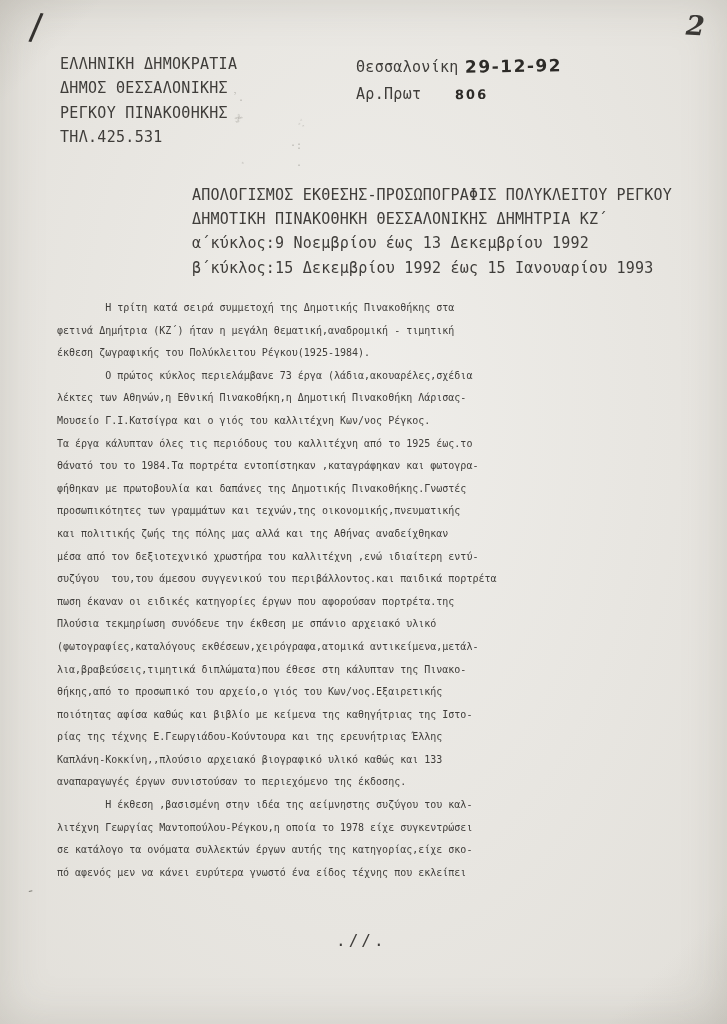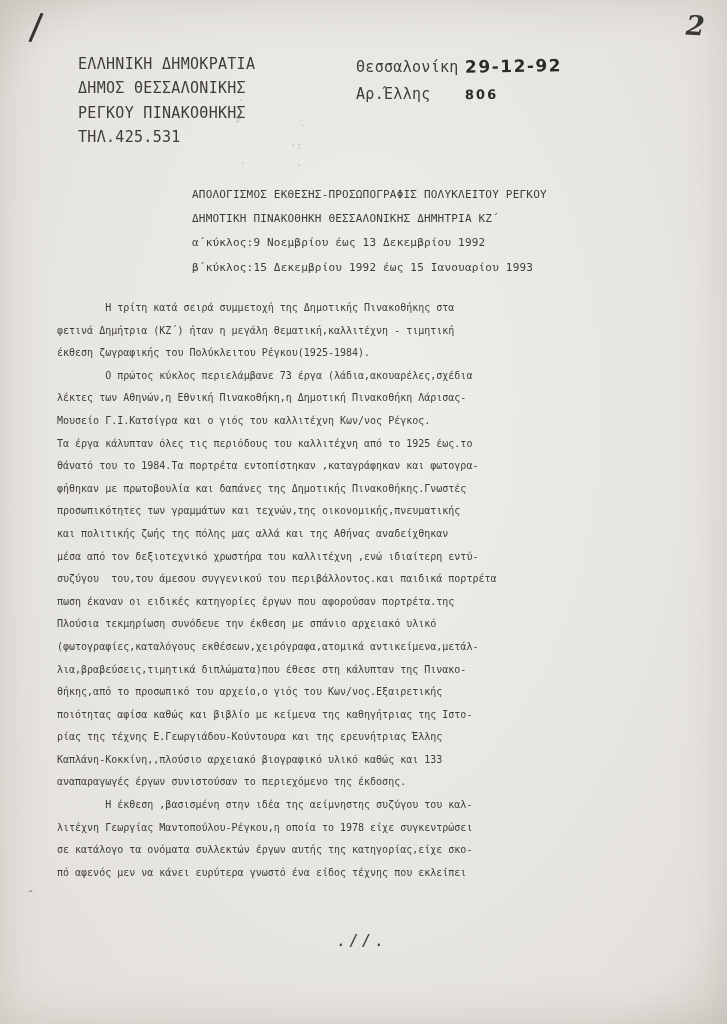--- a/index.html
+++ b/index.html
@@ -15,38 +15,38 @@
     background:#eae8e3;
     background-image:
       linear-gradient(135deg, rgba(190,186,178,0.35) 0%, rgba(234,232,227,0) 6%),
       linear-gradient(-45deg, rgba(190,186,178,0.30) 0%, rgba(234,232,227,0) 7%),
       radial-gradient(ellipse at 50% 40%, rgba(255,255,255,0.25) 0%, rgba(205,201,193,0.28) 100%);
     box-shadow: inset 0 0 46px rgba(118,112,100,0.22);
     color:#3f3d3a;
   }
   .typed{white-space:pre; font-family:"DejaVu Sans Mono", monospace;}
   .letterhead{
-    position:absolute; left:78px; top:52px;
+    position:absolute; left:60px; top:52px;
     font-size:15px; line-height:24.4px; letter-spacing:0.3px;
   }
   .dateline{
     position:absolute; left:356px; top:53px;
     font-size:15px; line-height:27px; letter-spacing:0.3px;
   }
   .dateline .row{white-space:pre;}
   .handwritten{
     font-family:"DejaVu Sans", sans-serif;
     font-weight:bold; color:#2d2b28;
     display:inline-block;
   }
   .hand-date{font-size:17px; letter-spacing:1.5px; transform:rotate(-1deg); margin-left:6px;}
   .hand-proto{font-size:13px; letter-spacing:2px; transform:rotate(-1deg); margin-left:34px;}
   .title-block{
     position:absolute; left:192px; top:183px;
-    font-size:11px; line-height:24.2px; letter-spacing:0.2px;
+    font-size:15px; line-height:24.2px; letter-spacing:0.2px;
   }
   .title-block .t-line{white-space:pre;}
   .body-text{
     position:absolute; left:57px; top:297px;
     font-size:10px; line-height:22.6px;
   }
   .body-line{white-space:pre;}
   .footer-mark{
     position:absolute; left:336px; top:931px;
     font-size:16px; letter-spacing:3px;
@@ -88,33 +88,33 @@
 
   <div class="letterhead">
     <div class="typed">ΕΛΛΗΝΙΚΗ ΔΗΜΟΚΡΑΤΙΑ</div>
     <div class="typed">ΔΗΜΟΣ ΘΕΣΣΑΛΟΝΙΚΗΣ</div>
     <div class="typed">ΡΕΓΚΟΥ ΠΙΝΑΚΟΘΗΚΗΣ</div>
     <div class="typed">ΤΗΛ.425.531</div>
   </div>
 
   <div class="dateline">
     <div class="row"><span class="typed">Θεσσαλονίκη</span><span class="handwritten hand-date">29-12-92</span></div>
-    <div class="row"><span class="typed">Αρ.Έλλης</span><span class="handwritten hand-proto">806</span></div>
+    <div class="row"><span class="typed">Αρ.Πρωτ</span><span class="handwritten hand-proto">806</span></div>
   </div>
 
   <div class="title-block">
     <div class="t-line">ΑΠΟΛΟΓΙΣΜΟΣ ΕΚΘΕΣΗΣ-ΠΡΟΣΩΠΟΓΡΑΦΙΣ ΠΟΛΥΚΛΕΙΤΟΥ ΡΕΓΚΟΥ</div>
     <div class="t-line">ΔΗΜΟΤΙΚΗ ΠΙΝΑΚΟΘΗΚΗ ΘΕΣΣΑΛΟΝΙΚΗΣ ΔΗΜΗΤΡΙΑ ΚΖ΄</div>
     <div class="t-line">α΄κύκλος:9 Νοεμβρίου έως 13 Δεκεμβρίου 1992</div>
     <div class="t-line">β΄κύκλος:15 Δεκεμβρίου 1992 έως 15 Ιανουαρίου 1993</div>
   </div>
 
   <div class="body-text">
       <div class="body-line">        Η τρίτη κατά σειρά συμμετοχή της Δημοτικής Πινακοθήκης στα</div>
-      <div class="body-line">φετινά Δημήτρια (ΚΖ΄) ήταν η μεγάλη θεματική,καλλιτέχνη - τιμητική</div>
+      <div class="body-line">φετινά Δημήτρια (ΚΖ΄) ήταν η μεγάλη θεματική,αναδρομική - τιμητική</div>
       <div class="body-line">έκθεση ζωγραφικής του Πολύκλειτου Ρέγκου(1925-1984).</div>
       <div class="body-line">        Ο πρώτος κύκλος περιελάμβανε 73 έργα (λάδια,ακουαρέλες,σχέδια</div>
       <div class="body-line">λέκτες των Αθηνών,η Εθνική Πινακοθήκη,η Δημοτική Πινακοθήκη Λάρισας-</div>
       <div class="body-line">Μουσείο Γ.Ι.Κατσίγρα και ο γιός του καλλιτέχνη Κων/νος Ρέγκος.</div>
       <div class="body-line">Τα έργα κάλυπταν όλες τις περιόδους του καλλιτέχνη από το 1925 έως.το</div>
       <div class="body-line">θάνατό του το 1984.Τα πορτρέτα εντοπίστηκαν ,καταγράφηκαν και φωτογρα-</div>
       <div class="body-line">φήθηκαν με πρωτοβουλία και δαπάνες της Δημοτικής Πινακοθήκης.Γνωστές</div>
       <div class="body-line">προσωπικότητες των γραμμάτων και τεχνών,της οικονομικής,πνευματικής</div>
       <div class="body-line">και πολιτικής ζωής της πόλης μας αλλά και της Αθήνας αναδείχθηκαν</div>
       <div class="body-line">μέσα από τον δεξιοτεχνικό χρωστήρα του καλλιτέχνη ,ενώ ιδιαίτερη εντύ-</div>

